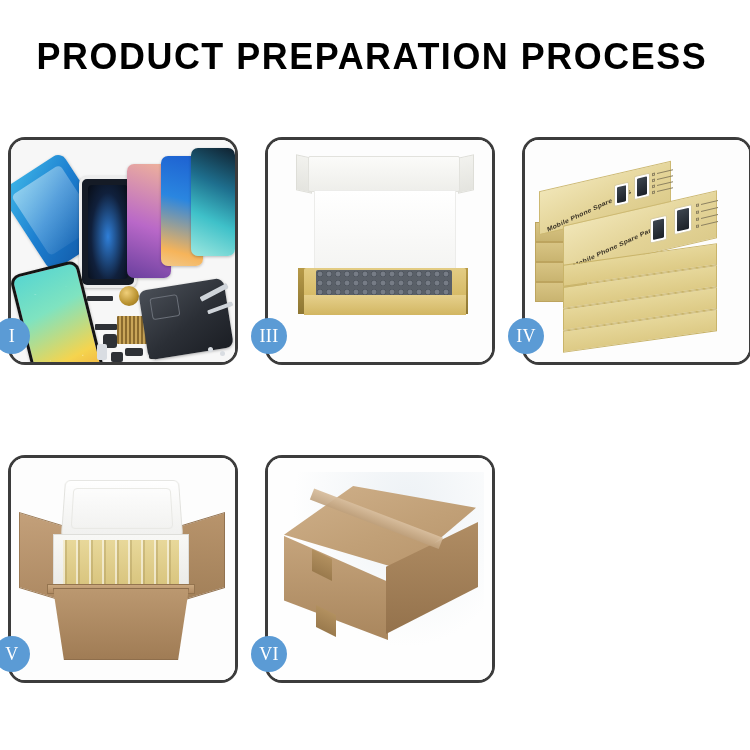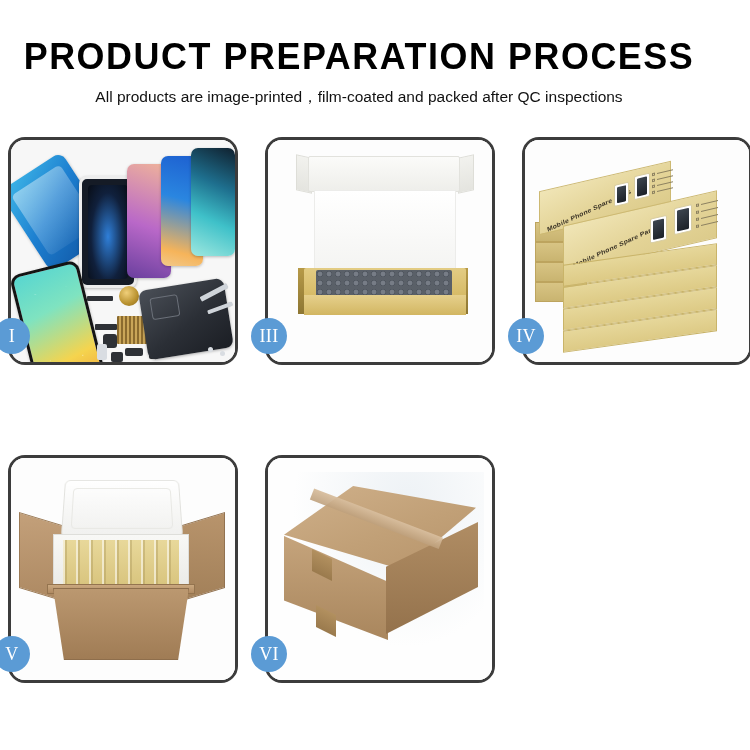--- a/index.html
+++ b/index.html
@@ -17,21 +17,21 @@
     width: 750px;
     height: 750px;
     background: #ffffff;
   }
 
   
   .header {
     position: absolute;
     top: 0; left: 0;
     width: 718px;
-    text-align: center;
+    text-align: right;
     padding-top: 36px;
   }
 
   .title {
     font-family: "Liberation Sans", sans-serif;
     font-size: 37px;
     font-weight: 700;
     color: #000000;
     letter-spacing: 1.6px;
     line-height: 42px;
@@ -411,21 +411,20 @@
     background: radial-gradient(ellipse at 60% 20%, rgba(235,240,244,.9), rgba(255,255,255,0) 70%);
   }
 </style>
 </head>
 <body>
 
 <div class="page">
 
   <div class="header">
     <div class="title">PRODUCT PREPARATION PROCESS</div>
-    <div class="subtitle">All products are image-printed，film-coated and packed after QC inspections</div>
   </div>
 
   <div class="grid">
 
     <div class="panel">
       <div class="panel-inner">
         <div class="photo p1-bg">
           <div class="scr scr-a"></div>
           <div class="scr scr-b"></div>
           <div class="scr scr-c"></div>

